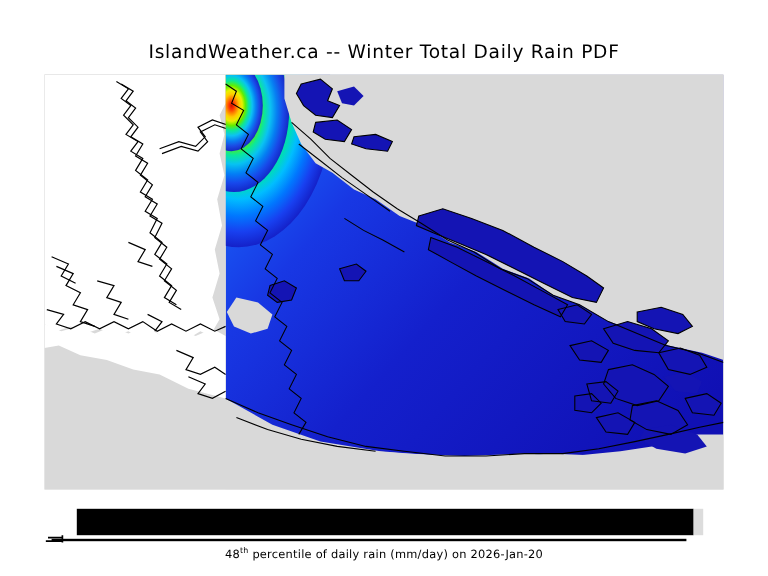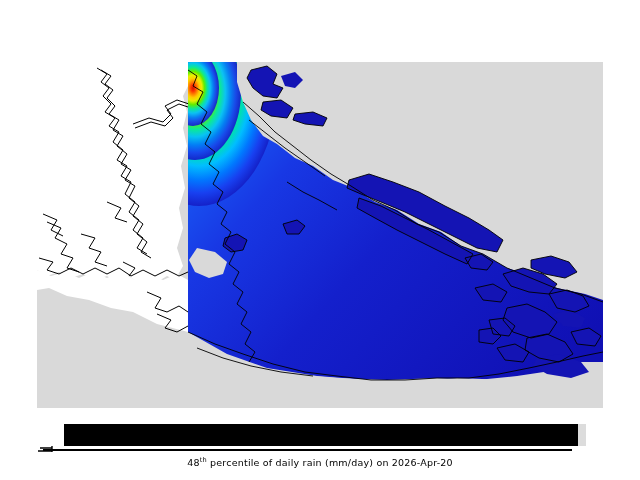--- a/index.html
+++ b/index.html
@@ -111,20 +111,21 @@
     font-size: 6.6px;
     vertical-align: super;
     line-height: 0;
   }
 </style>
 </head>
 <body>
 
 <div id="figure">
 
+  <div id="title">IslandWeather.ca -- Winter Total Daily Rain PDF</div>
 
   <div id="map-panel">
     <svg id="map-svg" viewBox="0 0 566 346" preserveAspectRatio="none">
       <defs>
 
         <radialGradient id="hotspot" cx="0.5" cy="0.5" r="0.5">
           <stop offset="0.00" stop-color="#c81400"></stop>
           <stop offset="0.08" stop-color="#ff3000"></stop>
           <stop offset="0.16" stop-color="#ff8000"></stop>
           <stop offset="0.25" stop-color="#ffd000"></stop>
@@ -309,16 +310,16 @@
   <div id="colorbar-wrap">
     <div id="colorbar"></div>
     <div id="colorbar-tail"></div>
     <div id="colorbar-underline"></div>
     <svg id="colorbar-arrow" viewBox="0 0 16 8">
       <path d="M0,6 L14,6 M2,3 L14,3 M14,1 L14,7" stroke="#000000" stroke-width="1.4" fill="none"></path>
     </svg>
   </div>
 
   <div id="caption">
-    <span>48</span><sup>th</sup><span> percentile of daily rain (mm/day) on 2026-Apr-20</span>
+    <span>48</span><sup>th</sup><span> percentile of daily rain (mm/day) on 2026-Jan-20</span>
   </div>
 
 </div>
 
 </body></html>

